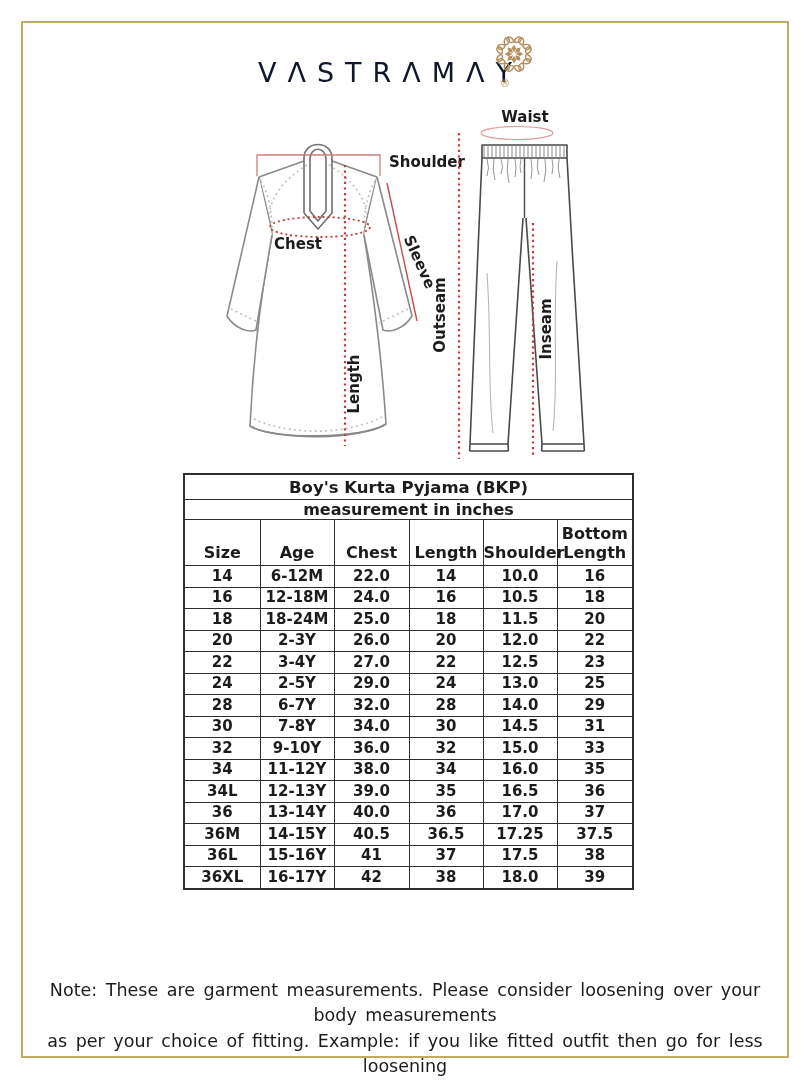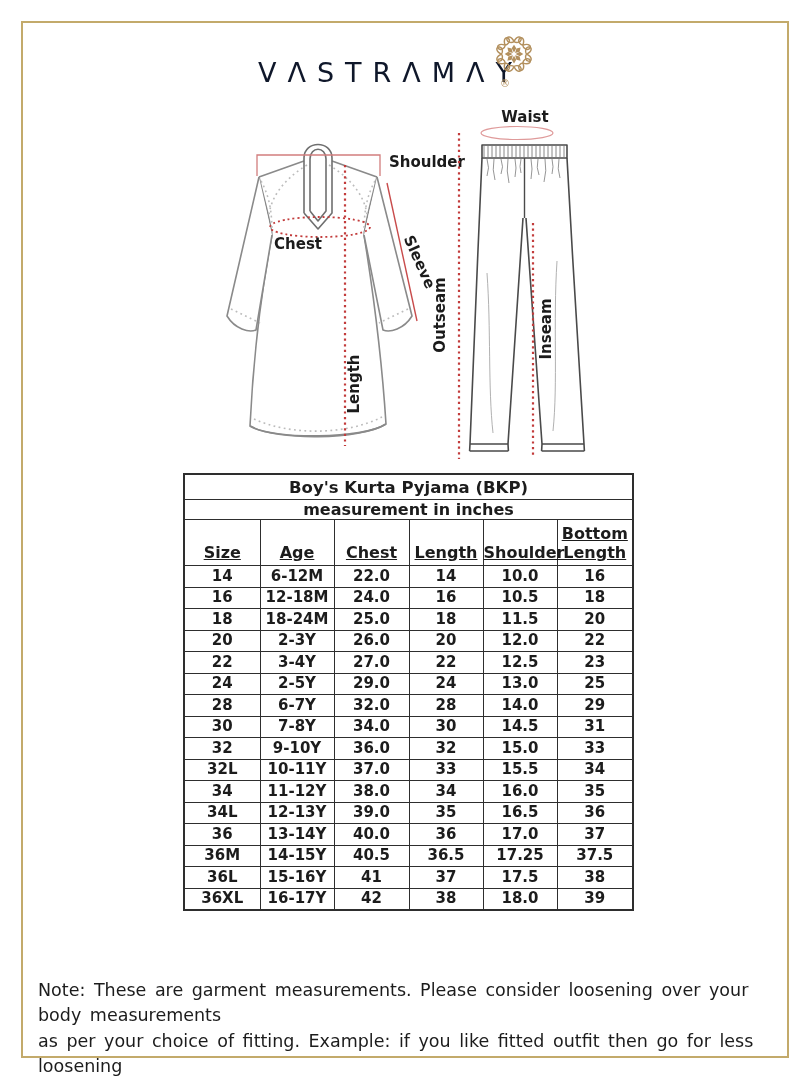--- a/index.html
+++ b/index.html
@@ -28,25 +28,25 @@
     position:absolute;left:183px;top:473px;
     border-collapse:collapse;table-layout:fixed;width:449px;
   }
   .size-table td,.size-table th{
     border:1.5px solid #2e2e2e;text-align:center;vertical-align:middle;
     padding:0;font-family:"DejaVu Sans","Liberation Sans",sans-serif;
   }
   .size-table{border:2px solid #2e2e2e;}
   .row-title td{height:24px;font-size:16.5px;font-weight:bold;}
   .row-subtitle td{height:18px;font-size:16px;font-weight:bold;}
-  .row-head th{height:42px;font-size:16px;font-weight:bold;vertical-align:bottom;padding-bottom:3px;line-height:1.15;text-decoration:underline;}
+  .row-head th{height:42px;font-size:16px;font-weight:bold;vertical-align:bottom;padding-bottom:3px;line-height:1.15;}
   .size-table tbody td{height:20.5px;font-size:15px;font-weight:bold;line-height:1;}
   
   .note{
-    position:absolute;left:38px;top:978px;width:734px;text-align:left;
+    position:absolute;left:38px;top:978px;width:734px;text-align:center;
     font-size:17.5px;line-height:1.45;color:#1c1c1c;word-spacing:3px;
   }
 </style>
 </head>
 <body>
 
 <div class="frame"></div>
 
 <div class="brand-text">VΛSTRΛMΛY</div>
 <div class="brand-reg">®</div>
@@ -252,28 +252,20 @@
       </tr>
       <tr>
         <td>32</td>
         <td>9-10Y</td>
         <td>36.0</td>
         <td>32</td>
         <td>15.0</td>
         <td>33</td>
       </tr>
       <tr>
-        <td>32L</td>
-        <td>10-11Y</td>
-        <td>37.0</td>
-        <td>33</td>
-        <td>15.5</td>
-        <td>34</td>
-      </tr>
-      <tr>
         <td>34</td>
         <td>11-12Y</td>
         <td>38.0</td>
         <td>34</td>
         <td>16.0</td>
         <td>35</td>
       </tr>
       <tr>
         <td>34L</td>
         <td>12-13Y</td>

